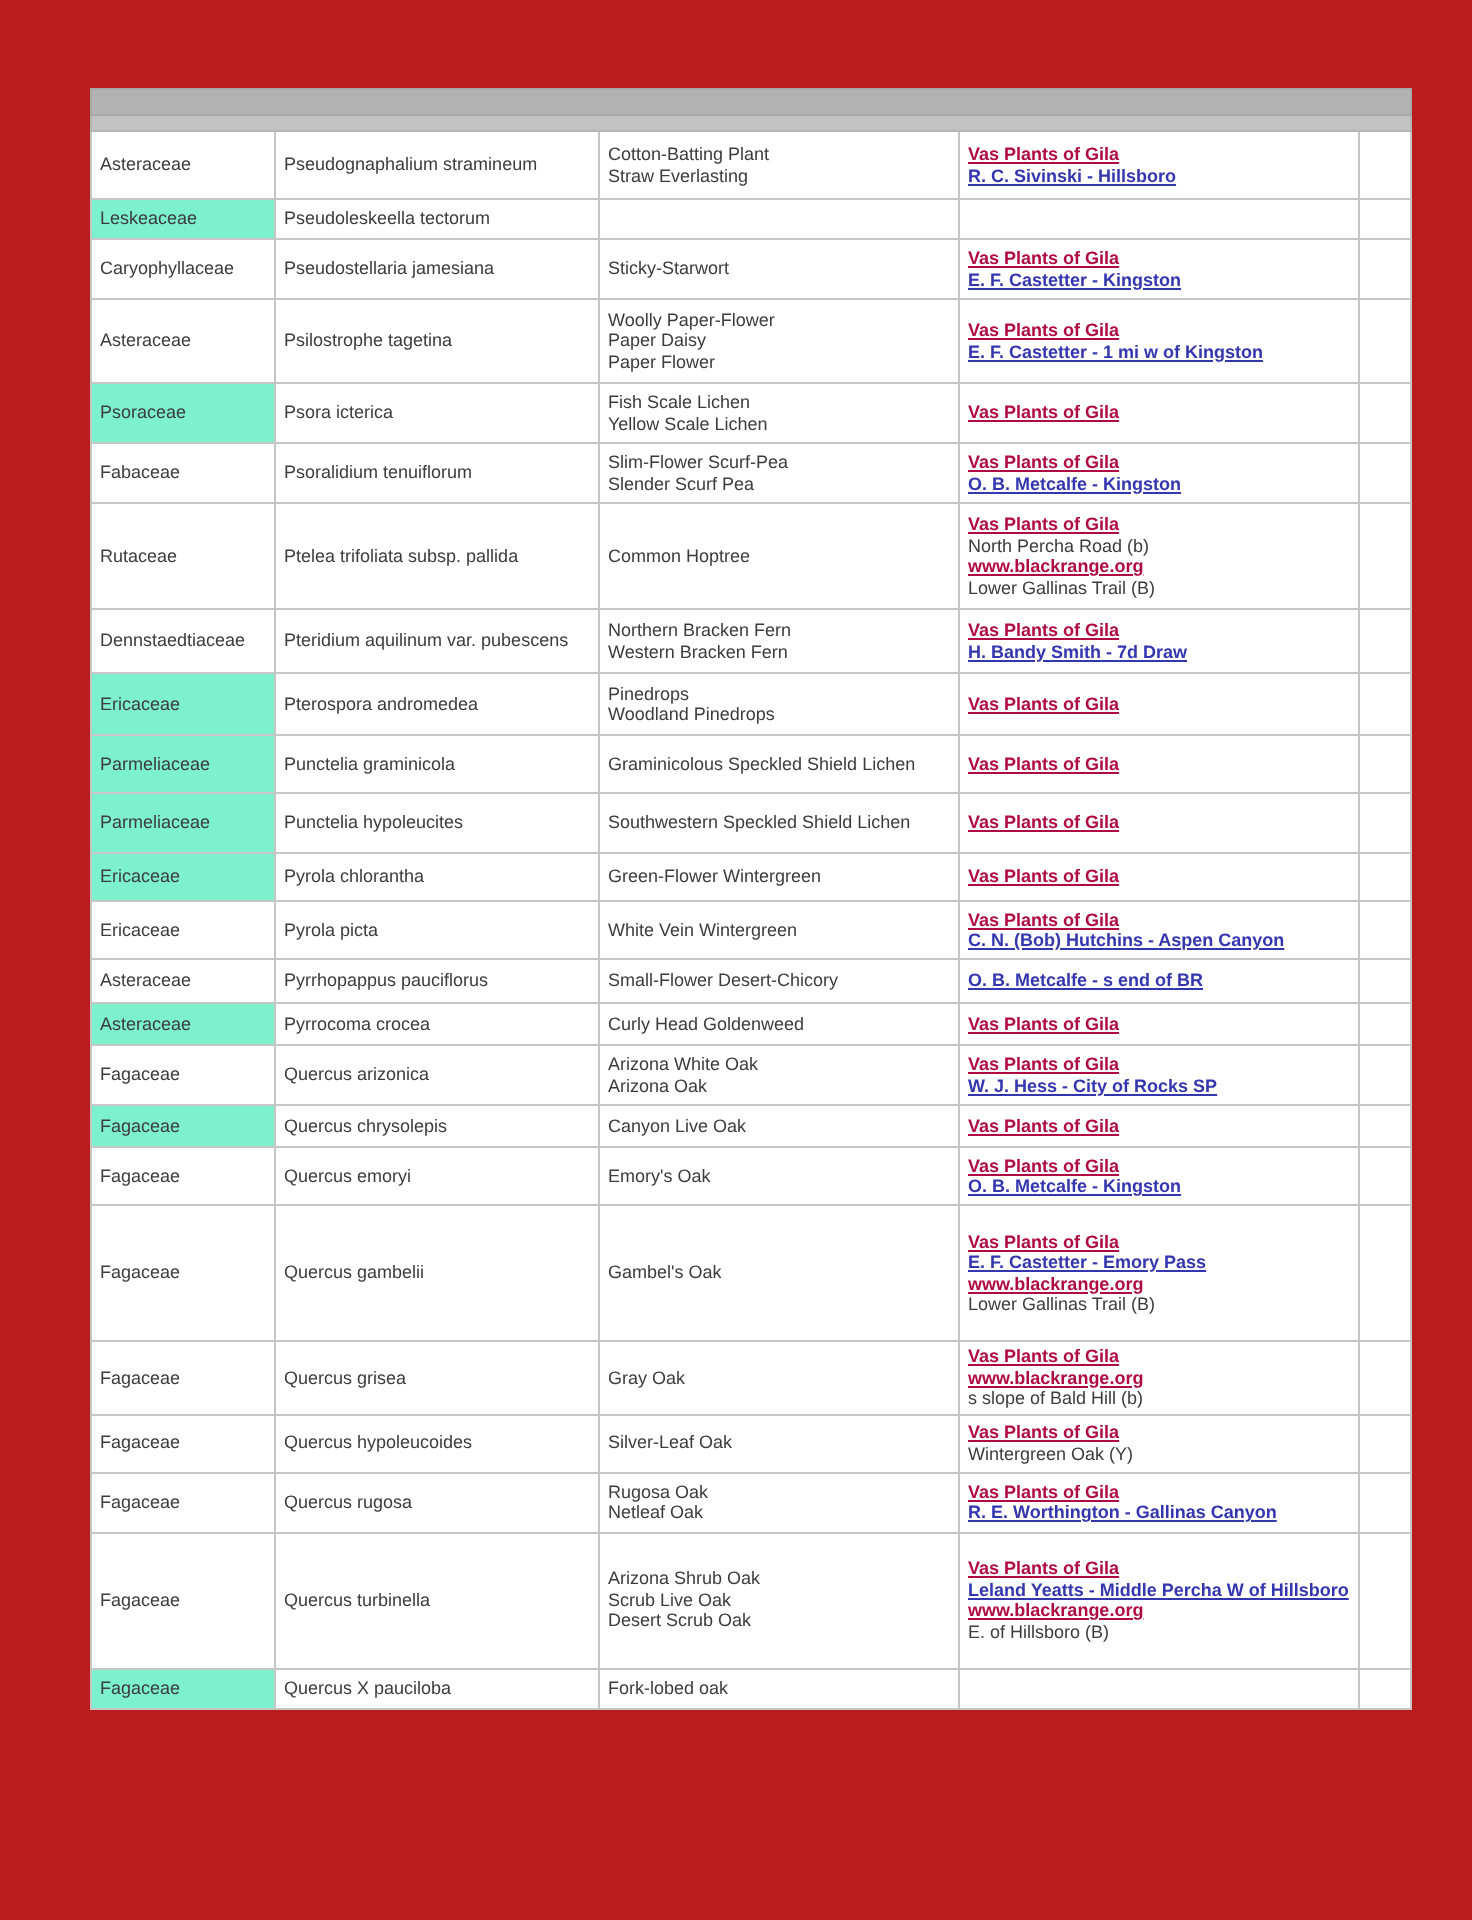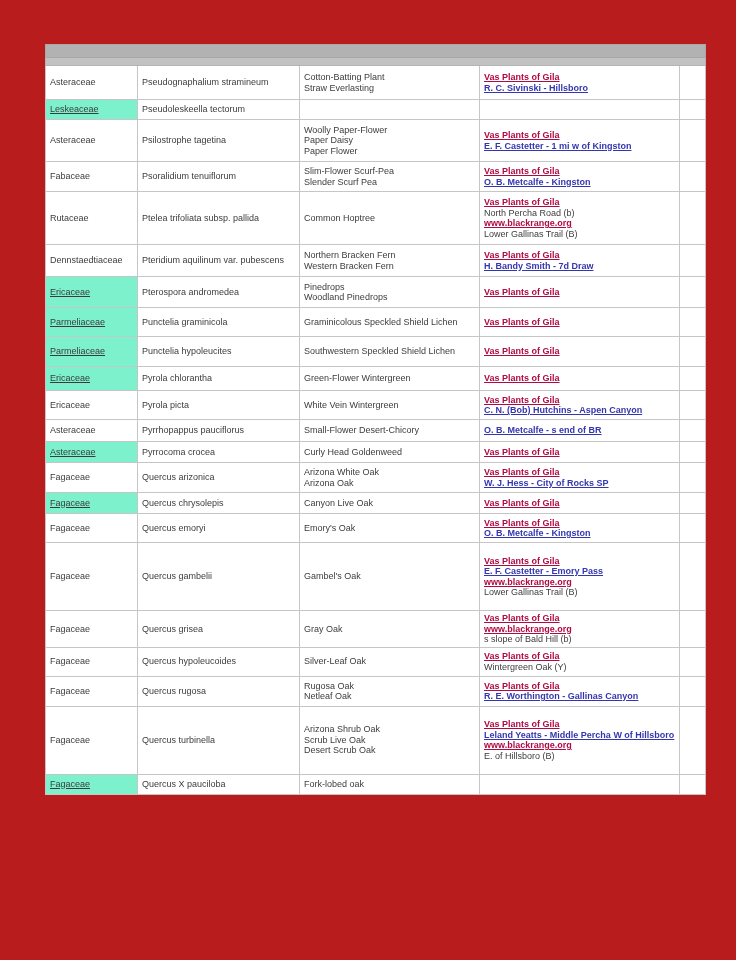--- a/index.html
+++ b/index.html
@@ -14,21 +14,21 @@
     border-collapse:collapse;table-layout:fixed;
     filter:blur(0.35px);
   }
   table.plants td{
     border:1px solid #c6c6c6;background:#ffffff;
     font-size:9px;line-height:10.5px;color:#3c3c3c;
     padding:2px 4px;vertical-align:middle;overflow:hidden;
   }
   tr.hdr1 td{background:#b2b2b2;border:1px solid #a8a8a8;height:12px;padding:0;}
   tr.hdr2 td{background:#c2c2c2;border:1px solid #b4b4b4;height:7px;padding:0;}
-  td.fam.hl{background:#7df0cc;text-decoration:underline;}
+  td.fam.hl{background:#7df0cc;}
   .ln{display:block;white-space:normal;}
   a.lnk{text-decoration:underline;cursor:pointer;font-weight:bold;}
   a.lnk.red{color:#b00a42;}
   a.lnk.blue{color:#3436b0;}
   span.plain{color:#3c3c3c;}
   .common-line{display:block;}
 </style>
 </head>
 <body>
 
@@ -63,31 +63,55 @@
           </td>
           <td></td>
         </tr>
         <tr style="height: 20px;">
           <td class="fam hl">Leskeaceae</td>
           <td>Pseudoleskeella tectorum</td>
           <td></td>
           <td></td>
           <td></td>
         </tr>
+        <tr style="height: 30px;">
+          <td class="fam">Caryophyllaceae</td>
+          <td>Pseudostellaria jamesiana</td>
+          <td>
+            <span class="common-line">Sticky-Starwort</span>
+          </td>
+          <td>
+            <span class="ln"><a class="lnk red">Vas Plants of Gila</a></span>
+            <span class="ln"><a class="lnk blue">E. F. Castetter - Kingston</a></span>
+          </td>
+          <td></td>
+        </tr>
         <tr style="height: 42px;">
           <td class="fam">Asteraceae</td>
           <td>Psilostrophe tagetina</td>
           <td>
             <span class="common-line">Woolly Paper-Flower</span>
             <span class="common-line">Paper Daisy</span>
             <span class="common-line">Paper Flower</span>
           </td>
           <td>
             <span class="ln"><a class="lnk red">Vas Plants of Gila</a></span>
             <span class="ln"><a class="lnk blue">E. F. Castetter - 1 mi w of Kingston</a></span>
+          </td>
+          <td></td>
+        </tr>
+        <tr style="height: 30px;">
+          <td class="fam hl">Psoraceae</td>
+          <td>Psora icterica</td>
+          <td>
+            <span class="common-line">Fish Scale Lichen</span>
+            <span class="common-line">Yellow Scale Lichen</span>
+          </td>
+          <td>
+            <span class="ln"><a class="lnk red">Vas Plants of Gila</a></span>
           </td>
           <td></td>
         </tr>
         <tr style="height: 30px;">
           <td class="fam">Fabaceae</td>
           <td>Psoralidium tenuiflorum</td>
           <td>
             <span class="common-line">Slim-Flower Scurf-Pea</span>
             <span class="common-line">Slender Scurf Pea</span>
           </td>

